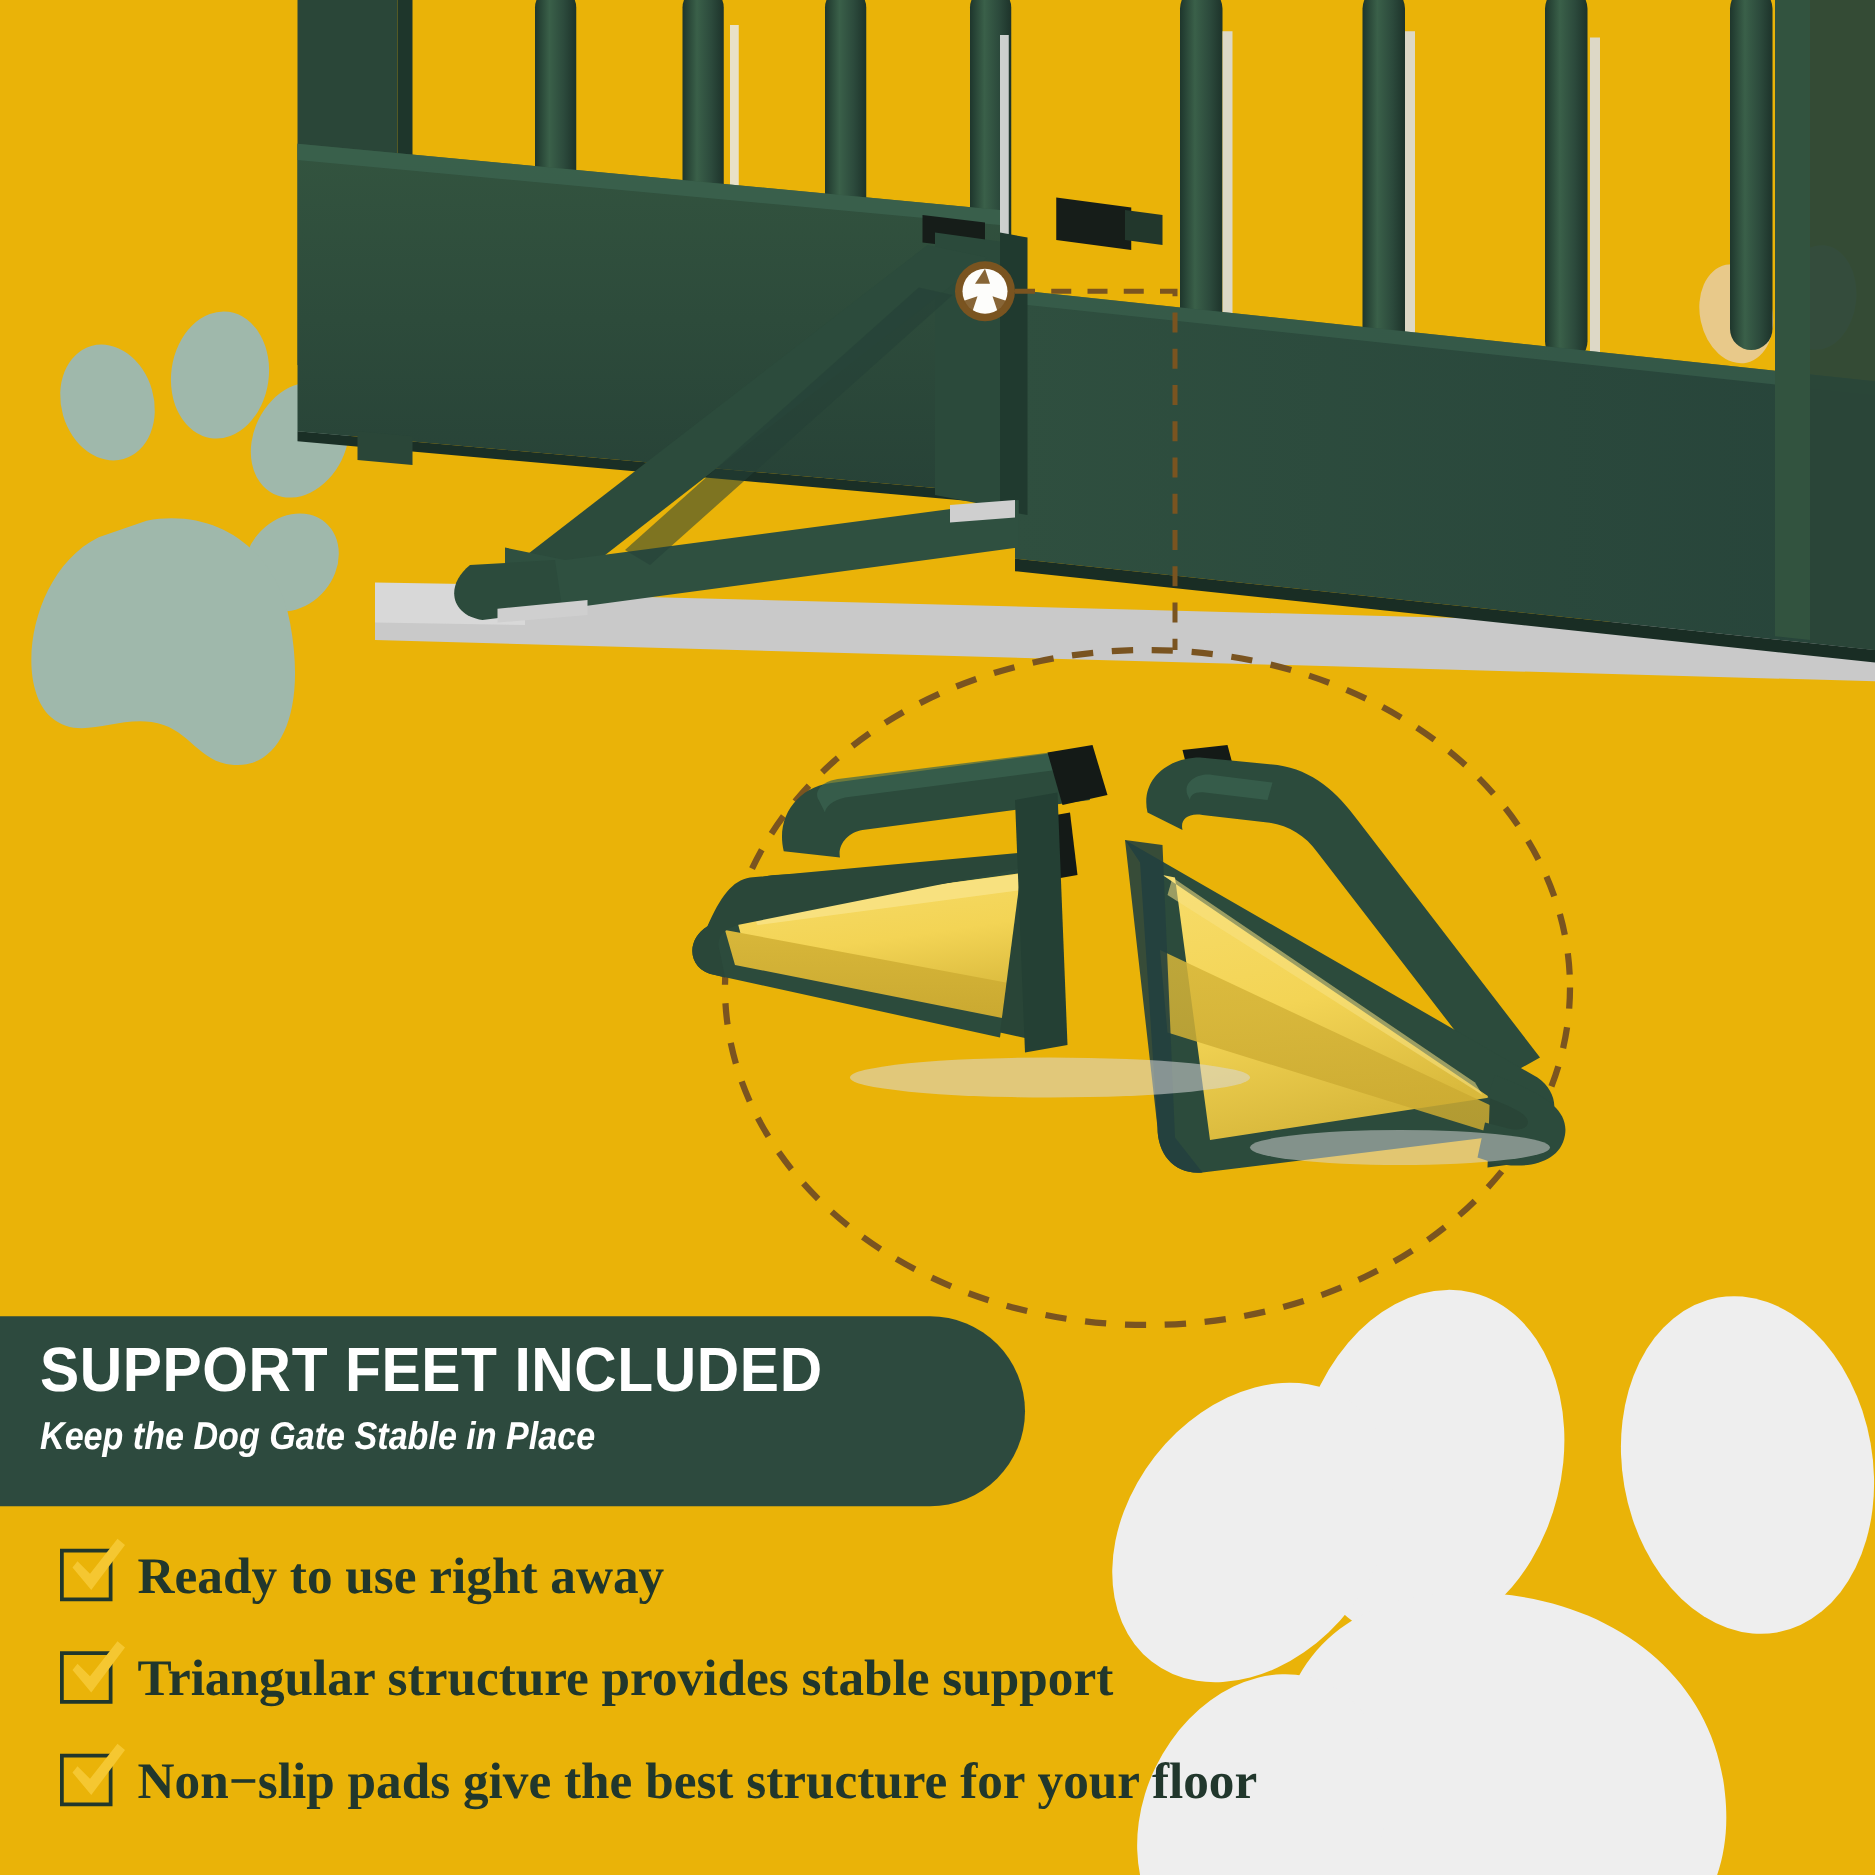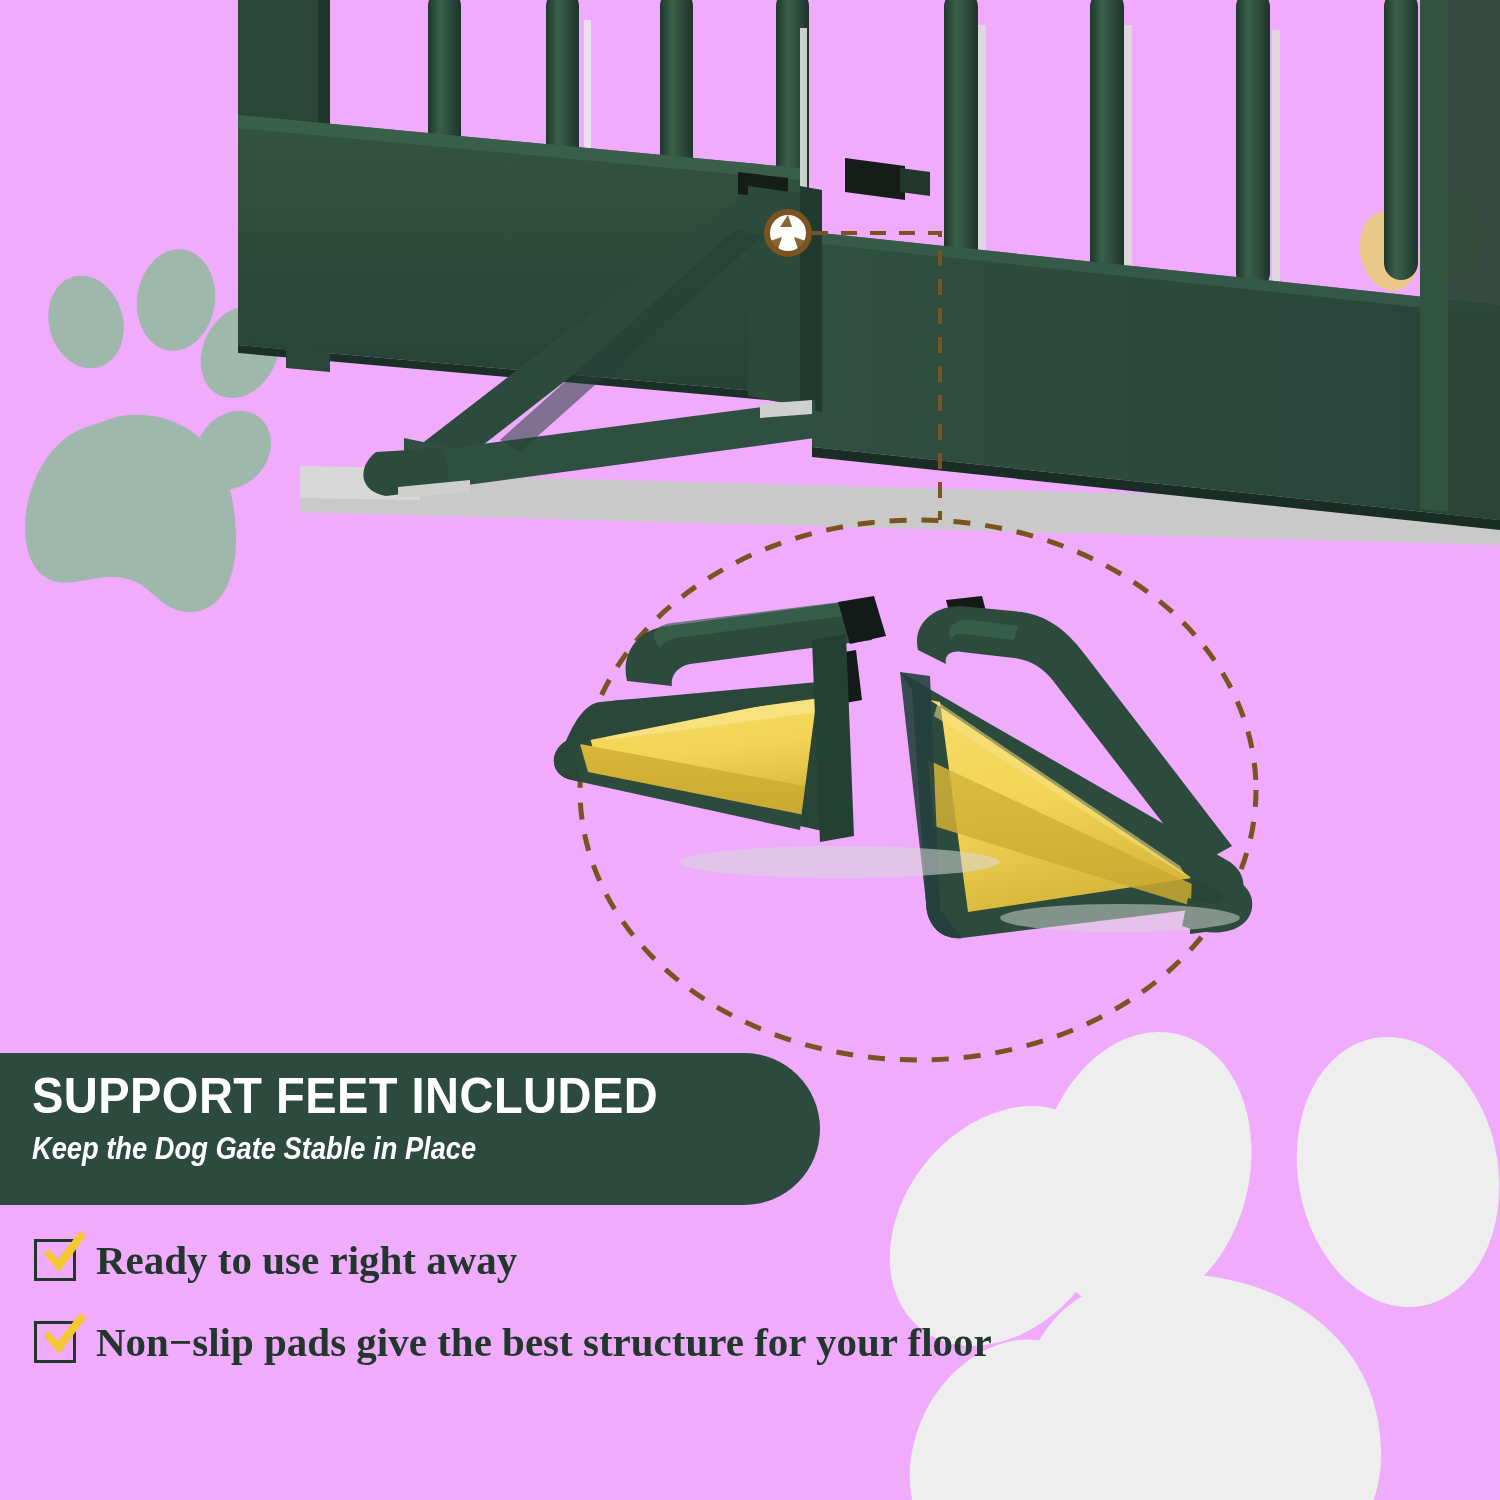--- a/index.html
+++ b/index.html
@@ -3,21 +3,21 @@
 <meta charset="utf-8">
 <style>
   html,body{margin:0;padding:0;}
   body{
     width:1500px;height:1500px;
     background:#ffffff;
     font-family:"Liberation Sans", sans-serif;
     overflow:hidden;
     position:relative;
   }
-  .stage{position:absolute;inset:0;width:1500px;height:1500px;overflow:hidden;background:#f0abfc;}
+  .stage{position:absolute;inset:0;width:1500px;height:1500px;overflow:hidden;background:#eab308;}
   .layer{position:absolute;inset:0;width:1500px;height:1500px;}
   svg.layer{display:block;}
 
   
   .banner{
     position:absolute;
     left:0;top:1053px;
     width:820px;height:152px;
     background:#2d4a3e;
     border-top-right-radius:78px;
@@ -45,21 +45,21 @@
     transform:scaleX(0.88);
     transform-origin:left center;
     white-space:nowrap;
     margin-top:4px;
     font-family:"Liberation Sans", sans-serif;
   }
 
   
   .bullets{
     position:absolute;
-    left:34px;top:1228px;
+    left:48px;top:1228px;
     width:1430px;
   }
   .bullet-row{
     display:flex;
     align-items:center;
     height:64px;
     margin-bottom:18px;
   }
   .checkbox{
     position:relative;
@@ -292,20 +292,28 @@
 
     <div class="bullet-row">
       <span class="checkbox">
         <svg class="tick" viewBox="0 0 52 52" xmlns="http://www.w3.org/2000/svg">
           <path d="M8 26 L12 21 L22 31 L44 3 L50 8 L23 44 Z" fill="#f5c731"></path>
         </svg>
       </span>
       <span class="bullet-text">Ready to use right away</span>
     </div>
 
+    <div class="bullet-row">
+      <span class="checkbox">
+        <svg class="tick" viewBox="0 0 52 52" xmlns="http://www.w3.org/2000/svg">
+          <path d="M8 26 L12 21 L22 31 L44 3 L50 8 L23 44 Z" fill="#f5c731"></path>
+        </svg>
+      </span>
+      <span class="bullet-text">Triangular structure provides stable support</span>
+    </div>
 
     <div class="bullet-row">
       <span class="checkbox">
         <svg class="tick" viewBox="0 0 52 52" xmlns="http://www.w3.org/2000/svg">
           <path d="M8 26 L12 21 L22 31 L44 3 L50 8 L23 44 Z" fill="#f5c731"></path>
         </svg>
       </span>
       <span class="bullet-text">Non−slip pads give the best structure for your floor</span>
     </div>
 

